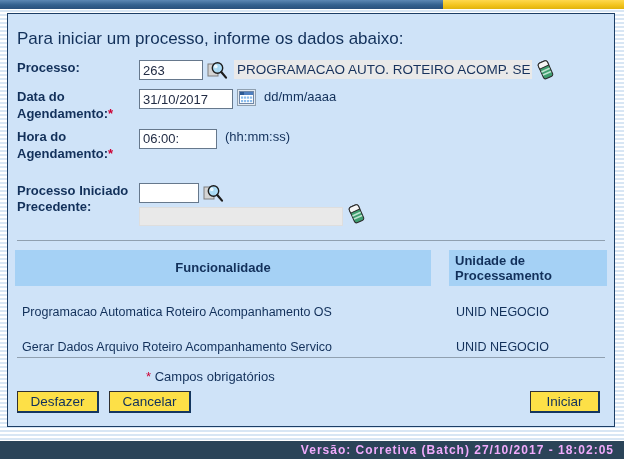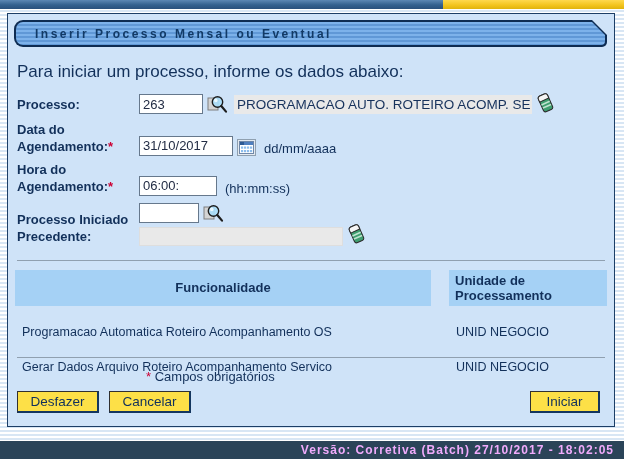--- a/index.html
+++ b/index.html
@@ -28,33 +28,33 @@
     background:repeating-linear-gradient(180deg,#7db2ea 0 2px,#6098d6 2px 4px);
     border-radius:7px 0 4px 7px;
     clip-path:polygon(0 0,calc(100% - 13px) 0,100% 13px,100% 100%,0 100%);
     display:flex;align-items:center;}
   .banner .face span{font-size:12px;font-weight:bold;letter-spacing:2.5px;
     color:#123a66;padding-left:19px;white-space:nowrap;}
 
   .intro{margin:15px 0 0 9px;font-size:17px;}
 
   .form{margin:11px 0 0 9px;}
-  .frow{display:flex;align-items:flex-end;}
+  .frow{display:flex;align-items:flex-start;}
   .flabel{width:122px;font-weight:bold;font-size:13px;line-height:1.3;flex:none;}
   .req{color:#cc0033;}
   input.txt{height:18px;border:1px solid #66788c;font-family:"Liberation Sans",sans-serif;
     font-size:13px;color:#222c44;padding:0 3px;background:#fff;}
   .w56{width:56px}.w86{width:86px}.w70{width:70px}.w52{width:52px}
   .icon{display:inline-flex;align-items:center;margin-left:4px;flex:none;}
   .clickable{cursor:pointer;}
   .ro{background:#e9e9e9;color:#17325c;font-size:13.5px;padding:2px 3px;
     white-space:nowrap;max-width:292px;min-width:292px;overflow:hidden;margin-left:6px;}
   .ro-empty{width:202px;height:17px;background:#e9e9e9;border:1px solid #dedede;margin-top:4px;}
   .hint{font-size:13px;margin-left:8px;}
-  .mb8{margin-bottom:8px}.mb6{margin-bottom:6px}.mb4{margin-bottom:7px}
+  .mb8{margin-bottom:8px}.mb6{margin-bottom:6px}.mb4{margin-bottom:20px}
   .stack{display:flex;flex-direction:column;align-items:flex-start;}
   .line{display:flex;align-items:center;}
 
   .hr{height:1px;background:#90a0b0;margin:14px 9px 0 9px;}
   .hr2{position:absolute;bottom:68px;left:9px;right:9px;height:1px;background:#90a0b0;}
 
   
   .tbl{margin:9px 7px 0 7px;font-size:13px;}
   .thead,.trow{display:grid;grid-template-columns:1fr 158px;column-gap:18px;}
   .th{background:#a5d1f5;font-weight:bold;padding:3px 6px;display:flex;align-items:center;min-height:28px;box-sizing:border-box;}
@@ -77,26 +77,20 @@
 </head>
 <body>
 
 <div class="topbar">
   <div class="blue"></div>
   <div class="yellow"></div>
 </div>
 
 <div class="panel">
 
-  <div class="banner">
-    <div class="edge"></div>
-    <div class="face">
-      <span>Inserir Processo Mensal ou Eventual</span>
-    </div>
-  </div>
 
   <div class="intro">Para iniciar um processo, informe os dados abaixo:</div>
 
   <div class="form">
 
     <div class="frow mb8">
       <div class="flabel">Processo:</div>
       <input class="txt w56" value="263" style="">
       <span class="icon clickable">
         <svg width="21" height="20" viewBox="0 0 21 20">

